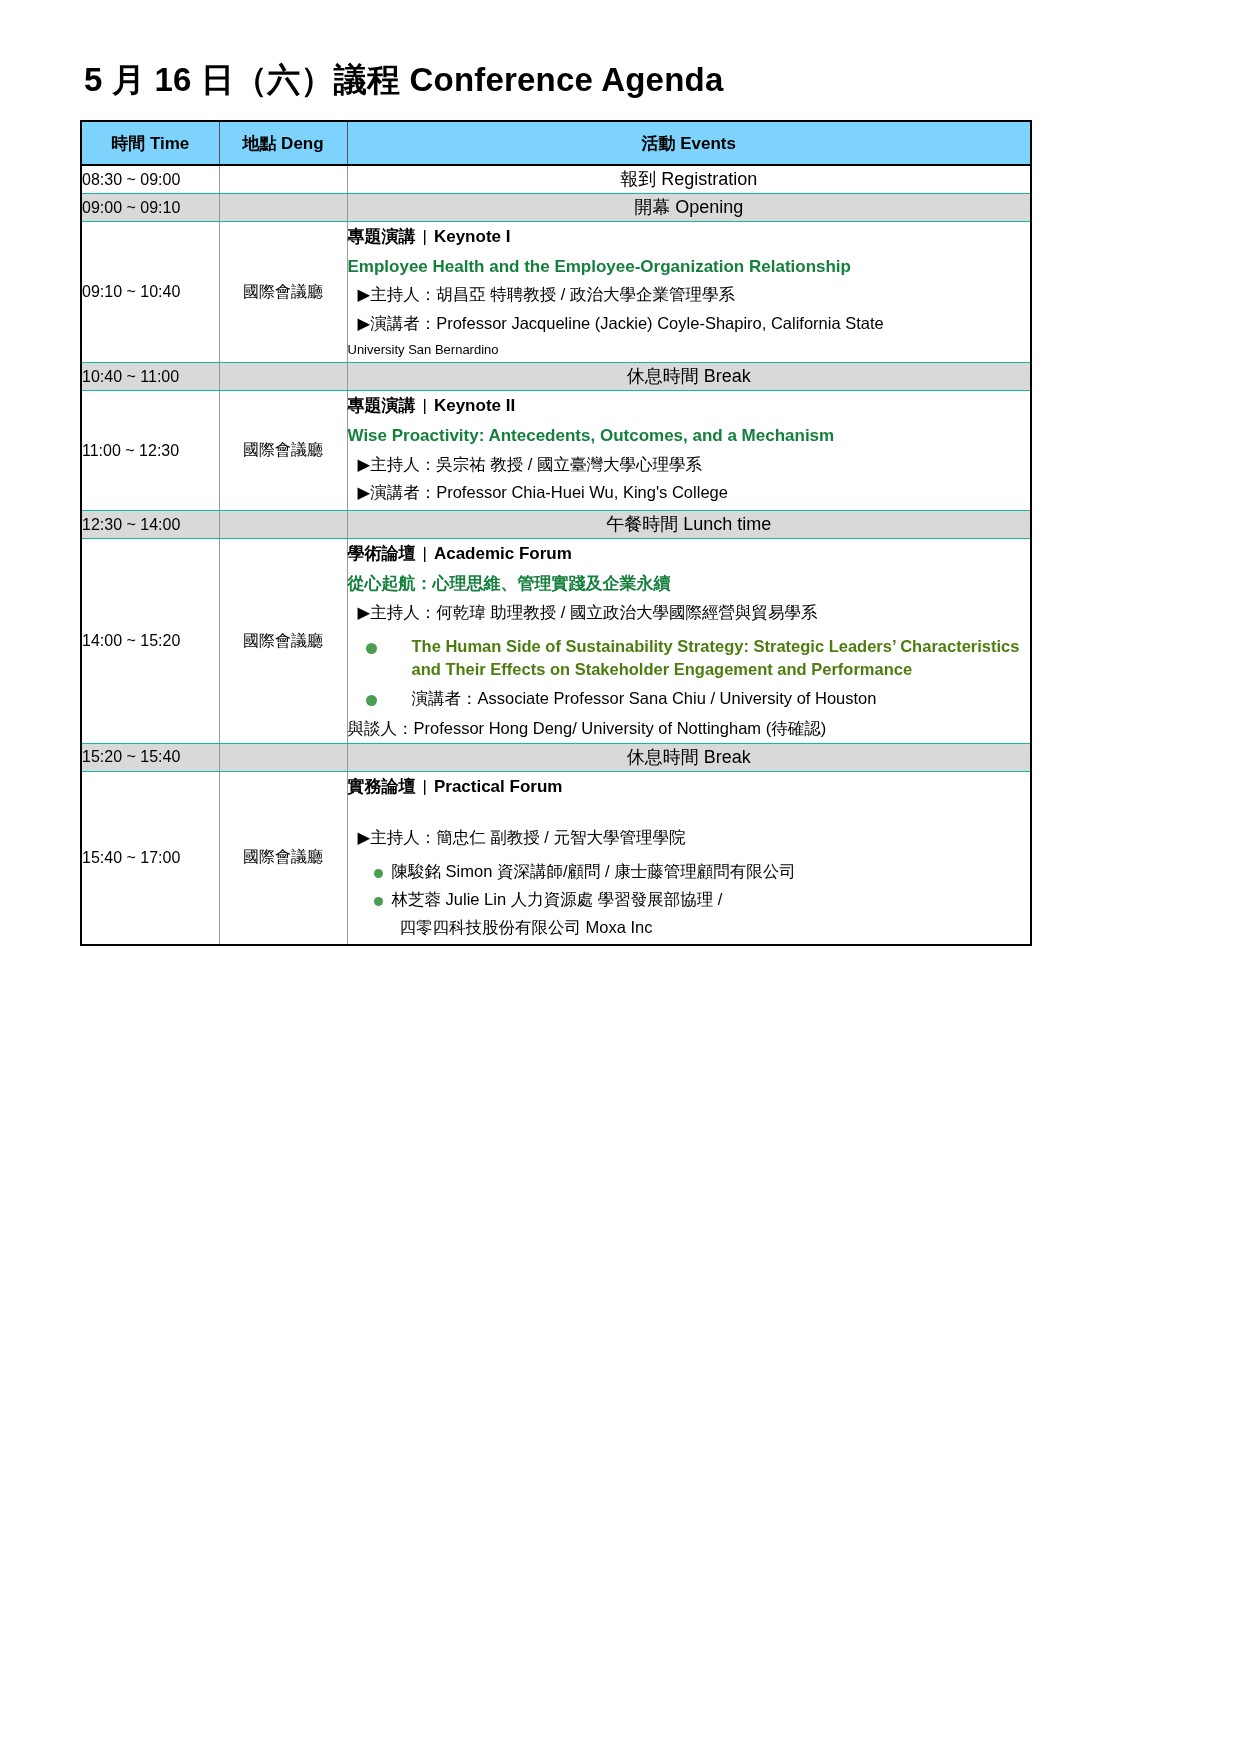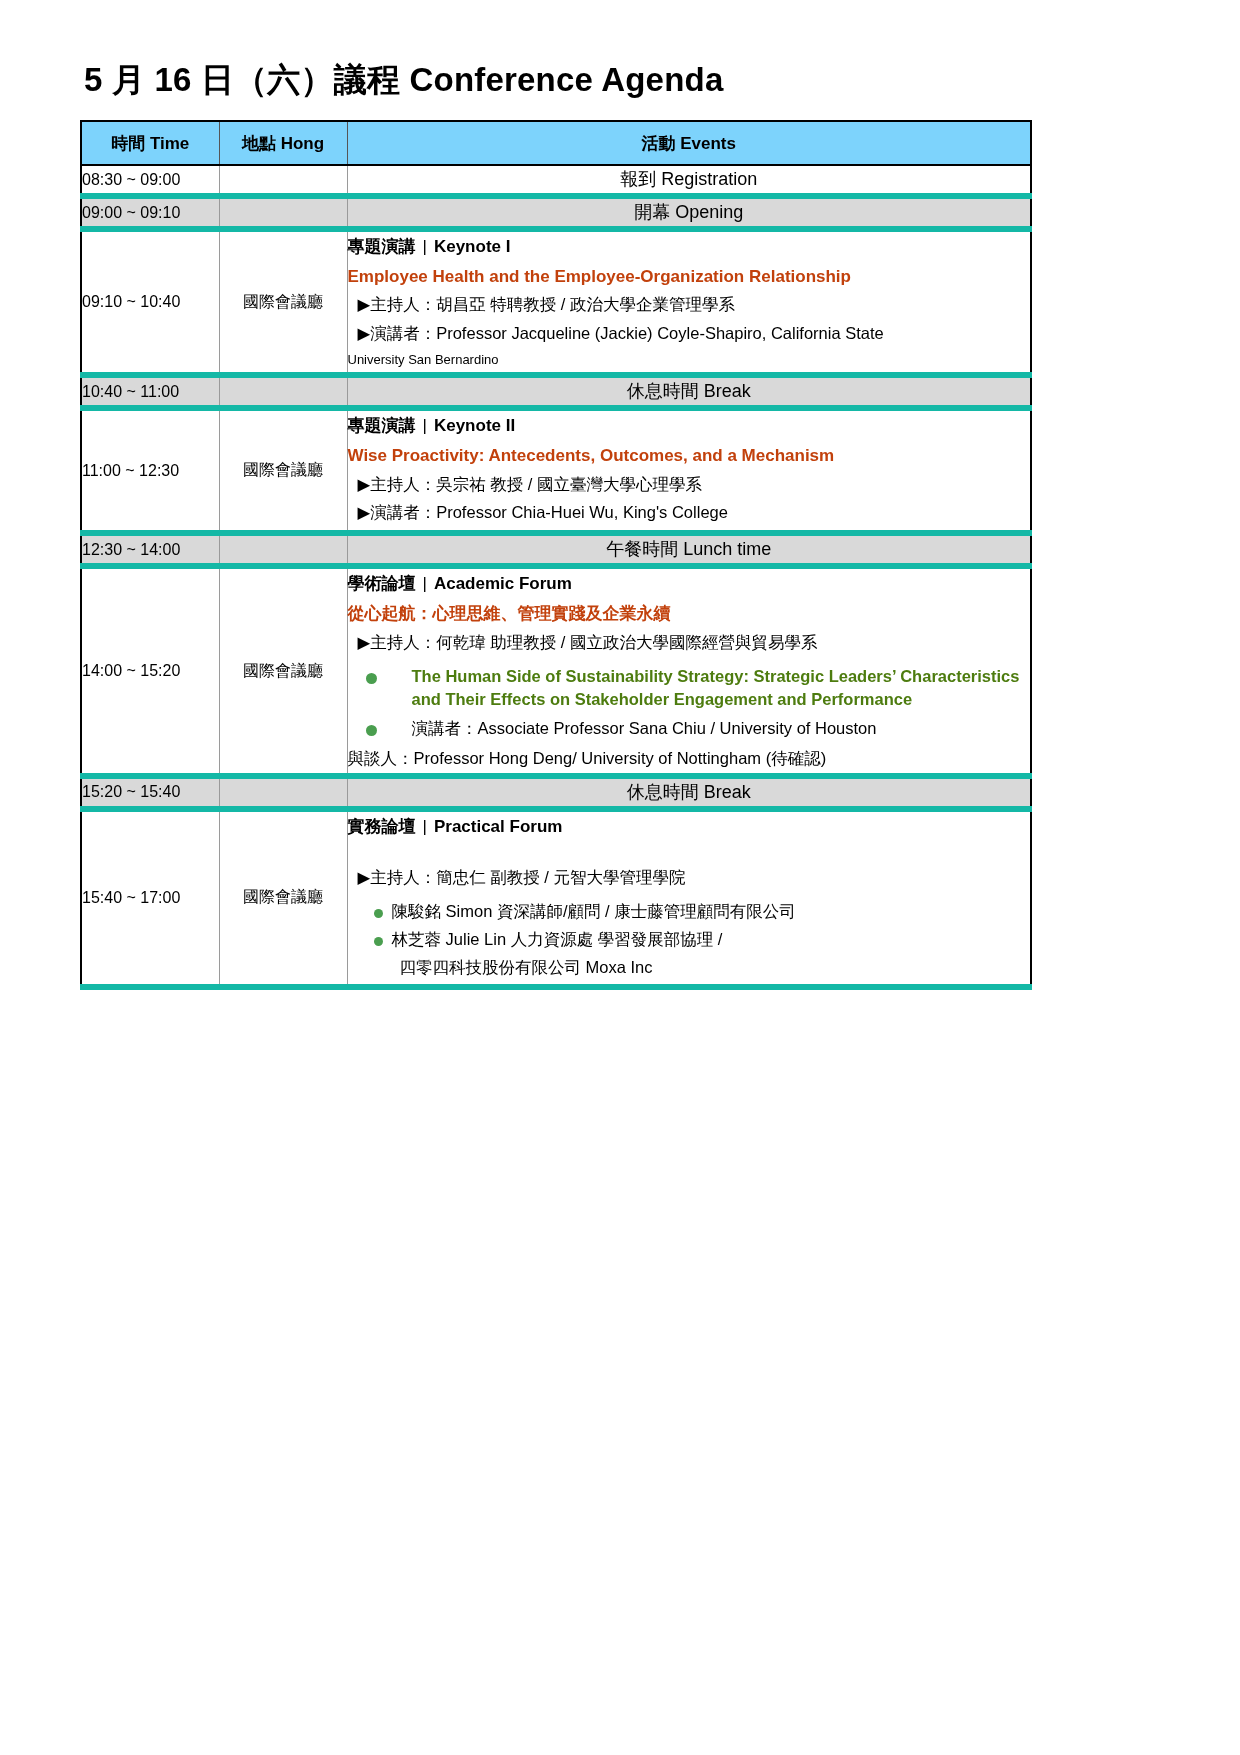--- a/index.html
+++ b/index.html
@@ -34,21 +34,21 @@
     position: absolute;
     left: 80px;
     top: 120px;
     width: 950px;
     border-collapse: collapse;
     table-layout: fixed;
     border: 2px solid #000000;
   }
   .agenda-table td, .agenda-table th {
     border-top: 1px solid #000000;
-    border-bottom: 6px solid #14b8a6;
+    border-bottom: 1px solid #14b8a6;
     padding: 0;
     vertical-align: middle;
     font-weight: normal;
   }
   .col-time   { width: 138px; }
   .col-venue  { width: 128px; }
   .col-events { width: 684px; }
 
   .head-row th {
     background: #7dd3fc;
@@ -98,21 +98,21 @@
     font-size: 17px;
     font-weight: bold;
     margin: 2px 0 6px 0;
   }
   .sess-head .bar {
     display: inline-block;
     padding: 0 7px;
     font-weight: normal;
   }
   .sess-title-teal {
-    color: #c2410c;
+    color: #15803d;
     font-weight: bold;
     font-size: 17px;
     margin-bottom: 4px;
     line-height: 1.35;
   }
   .line {
     font-size: 16.5px;
     margin: 5px 10px;
     line-height: 1.45;
   }
@@ -178,21 +178,21 @@
 
   <table class="agenda-table">
     <colgroup>
       <col class="col-time">
         <col class="col-venue">
         <col class="col-events">
     </colgroup>
     <thead>
       <tr class="head-row">
         <th class="col-time">時間 Time</th>
-        <th class="col-venue">地點 Hong</th>
+        <th class="col-venue">地點 Deng</th>
         <th class="col-events">活動 Events</th>
       </tr>
     </thead>
     <tbody>
 
       <tr class="plain">
         <td class="cell-time">08:30 ~ 09:00</td>
         <td class="cell-venue"></td>
         <td class="cell-events centered-event">報到 Registration</td>
       </tr>

